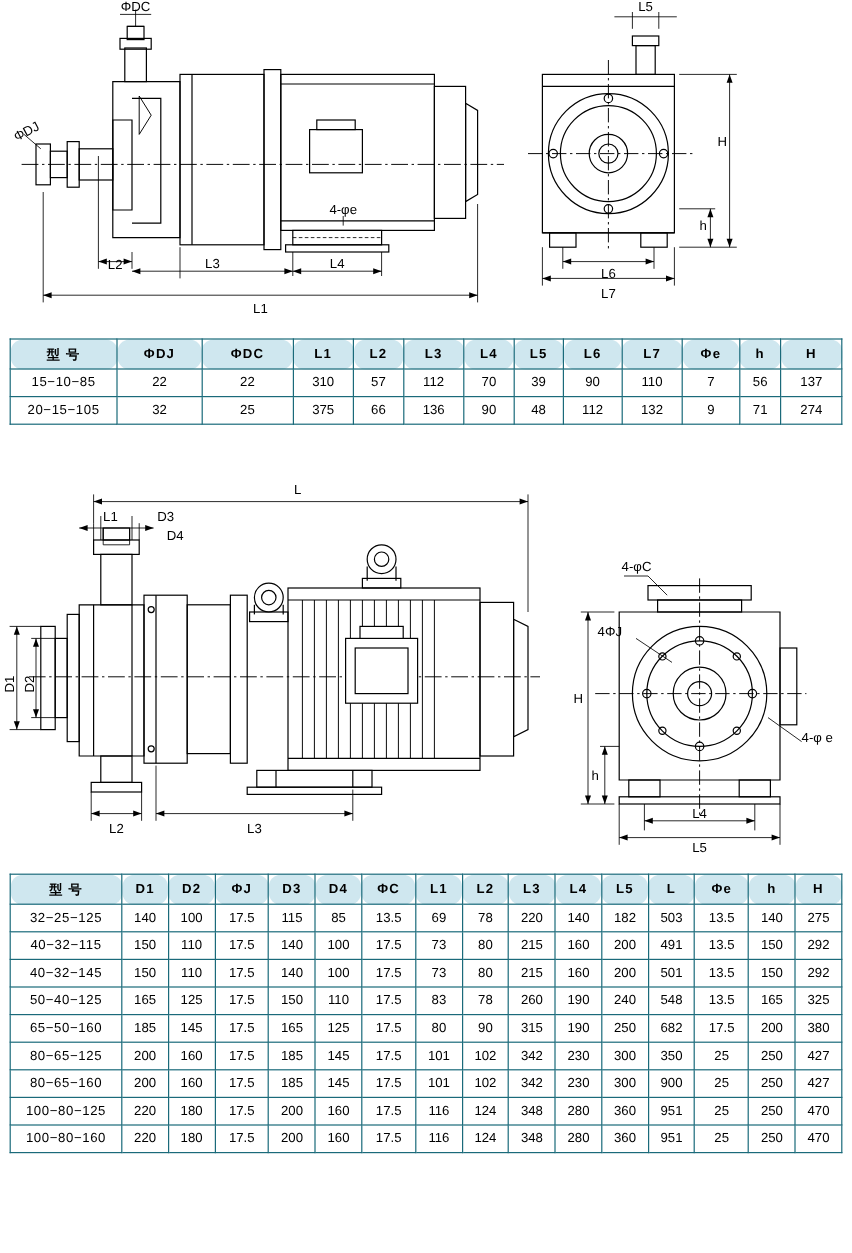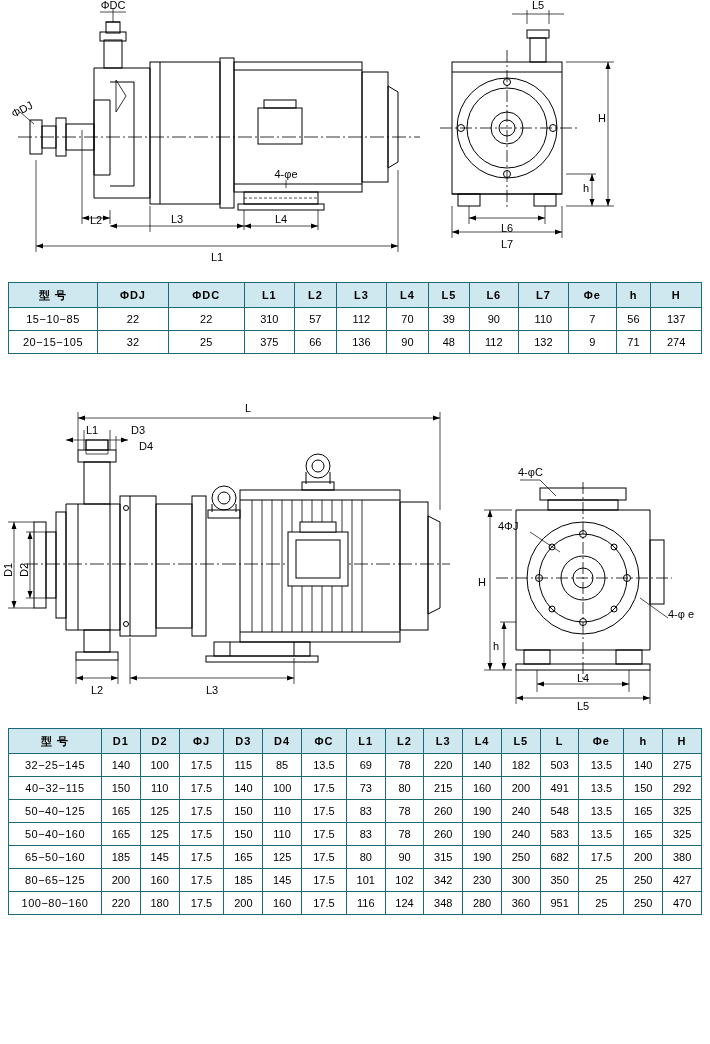--- a/index.html
+++ b/index.html
@@ -38,20 +38,21 @@
     height:22px;
     color:#000;
     background:#ffffff;
     font-weight:normal;
   }
   table.spec thead th{
     background:#cfe7ef;
     font-weight:bold;
     height:24px;
     letter-spacing:1px;
+    border-radius:10px;
   }
   table.spec tbody td:first-child{
     letter-spacing:0.5px;
     text-align:center;
   }
 
   #table1{left:8px;top:282px;width:694px;}
   #table1 th:first-child,#table1 td:first-child{width:88px;}
 
   #table2{left:8px;top:728px;width:694px;}
@@ -477,21 +478,21 @@
         <th>L4</th>
         <th>L5</th>
         <th>L</th>
         <th>Φe</th>
         <th>h</th>
         <th>H</th>
       </tr>
     </thead>
     <tbody id="table2-body">
         <tr>
-          <td>32−25−145</td>
+          <td>32−25−125</td>
           <td>140</td>
           <td>100</td>
           <td>17.5</td>
           <td>115</td>
           <td>85</td>
           <td>13.5</td>
           <td>69</td>
           <td>78</td>
           <td>220</td>
           <td>140</td>
@@ -513,56 +514,56 @@
           <td>80</td>
           <td>215</td>
           <td>160</td>
           <td>200</td>
           <td>491</td>
           <td>13.5</td>
           <td>150</td>
           <td>292</td>
         </tr>
         <tr>
+          <td>40−32−145</td>
+          <td>150</td>
+          <td>110</td>
+          <td>17.5</td>
+          <td>140</td>
+          <td>100</td>
+          <td>17.5</td>
+          <td>73</td>
+          <td>80</td>
+          <td>215</td>
+          <td>160</td>
+          <td>200</td>
+          <td>501</td>
+          <td>13.5</td>
+          <td>150</td>
+          <td>292</td>
+        </tr>
+        <tr>
           <td>50−40−125</td>
           <td>165</td>
           <td>125</td>
           <td>17.5</td>
           <td>150</td>
           <td>110</td>
           <td>17.5</td>
           <td>83</td>
           <td>78</td>
           <td>260</td>
           <td>190</td>
           <td>240</td>
           <td>548</td>
           <td>13.5</td>
           <td>165</td>
           <td>325</td>
         </tr>
         <tr>
-          <td>50−40−160</td>
-          <td>165</td>
-          <td>125</td>
-          <td>17.5</td>
-          <td>150</td>
-          <td>110</td>
-          <td>17.5</td>
-          <td>83</td>
-          <td>78</td>
-          <td>260</td>
-          <td>190</td>
-          <td>240</td>
-          <td>583</td>
-          <td>13.5</td>
-          <td>165</td>
-          <td>325</td>
-        </tr>
-        <tr>
           <td>65−50−160</td>
           <td>185</td>
           <td>145</td>
           <td>17.5</td>
           <td>165</td>
           <td>125</td>
           <td>17.5</td>
           <td>80</td>
           <td>90</td>
           <td>315</td>
@@ -585,33 +586,69 @@
           <td>102</td>
           <td>342</td>
           <td>230</td>
           <td>300</td>
           <td>350</td>
           <td>25</td>
           <td>250</td>
           <td>427</td>
         </tr>
         <tr>
-          <td>100−80−160</td>
+          <td>80−65−160</td>
+          <td>200</td>
+          <td>160</td>
+          <td>17.5</td>
+          <td>185</td>
+          <td>145</td>
+          <td>17.5</td>
+          <td>101</td>
+          <td>102</td>
+          <td>342</td>
+          <td>230</td>
+          <td>300</td>
+          <td>900</td>
+          <td>25</td>
+          <td>250</td>
+          <td>427</td>
+        </tr>
+        <tr>
+          <td>100−80−125</td>
           <td>220</td>
           <td>180</td>
           <td>17.5</td>
           <td>200</td>
           <td>160</td>
           <td>17.5</td>
           <td>116</td>
           <td>124</td>
           <td>348</td>
           <td>280</td>
           <td>360</td>
           <td>951</td>
           <td>25</td>
           <td>250</td>
           <td>470</td>
         </tr>
+        <tr>
+          <td>100−80−160</td>
+          <td>220</td>
+          <td>180</td>
+          <td>17.5</td>
+          <td>200</td>
+          <td>160</td>
+          <td>17.5</td>
+          <td>116</td>
+          <td>124</td>
+          <td>348</td>
+          <td>280</td>
+          <td>360</td>
+          <td>951</td>
+          <td>25</td>
+          <td>250</td>
+          <td>470</td>
+        </tr>
       </tbody>
   </table>
 
 </div>
 
 </body></html>

